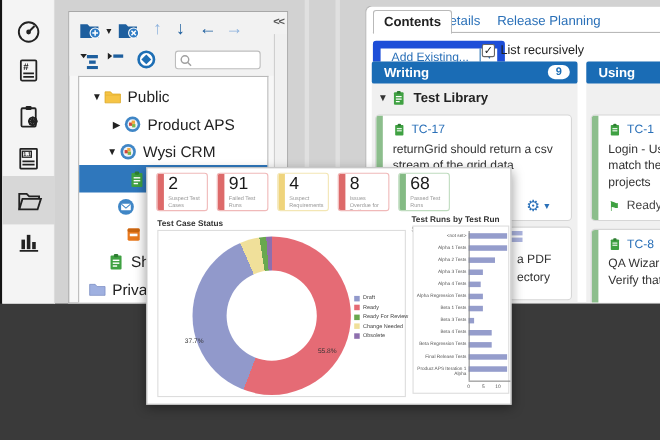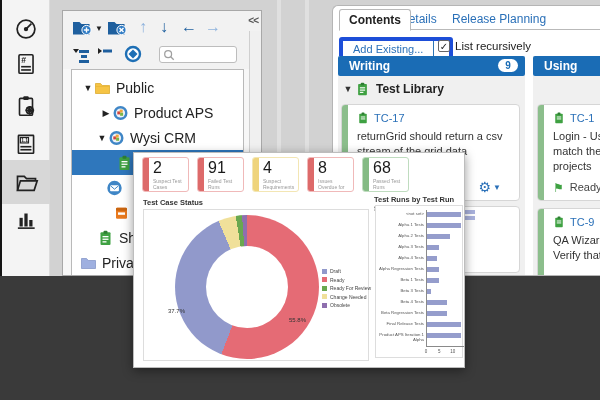--- a/index.html
+++ b/index.html
@@ -30,21 +30,21 @@
   .tree-row { position:absolute; left:0; width:100%; height:25px; display:flex; align-items:center; font-size:14px; color:#222; white-space:nowrap; }
   .tree-row.selected { background:#2f77bc; color:#fff; }
   .caret { font-size:9px; color:#222; width:12px; text-align:center; flex:0 0 12px; }
   .tree-ico { width:17px; height:16px; margin-right:5px; flex:0 0 17px; }
 
   
   .right-panel { position:absolute; left:332px; top:5px; width:268px; height:271px; background:#fff; border:1px solid #b5b5b5; border-right:none; border-radius:6px 0 0 0; overflow:hidden; }
   .tabs { position:absolute; left:6px; top:3px; right:0; height:21px; border-bottom:1px solid #b9b9b9; }
   .tab { position:absolute; top:0; height:21px; line-height:21px; font-size:12px; padding:0 9px; color:#2a70b8; cursor:pointer; }
   .tab.active { background:#fff; border:1px solid #b9b9b9; border-bottom:1px solid #fff; border-radius:3px 3px 0 0; color:#222; font-weight:bold; height:22px; }
-  .add-existing { position:absolute; left:6px; top:31px; height:32px; display:flex; border:4px solid #1d4ed8; border-radius:3px; background:#fff; cursor:pointer; }
+  .add-existing { position:absolute; left:6px; top:31px; height:32px; display:flex; border:7px solid #1d4ed8; border-radius:3px; background:#fff; cursor:pointer; }
   .add-existing .main { font-size:11px; color:#2a70b8; padding:0 10px; line-height:16px; }
   .add-existing .caret-seg { border-left:1px solid #2e75b6; width:16px; text-align:center; color:#2a70b8; font-size:8px; line-height:16px; }
   .chk { position:absolute; left:105px; top:34px; width:12px; height:12px; border:1px solid #666; border-radius:2px; background:#fff; font-size:10px; line-height:11px; text-align:center; color:#222; cursor:pointer; }
   .chk-label { position:absolute; left:122px; top:34px; font-size:11.5px; color:#222; }
 
   .col-bg { position:absolute; top:50px; height:221px; background:#f0f0f0; }
   .col-header { position:absolute; top:50px; height:20px; background:#1a6cb5; border-radius:2px; color:#fff; font-size:12px; font-weight:bold; line-height:20px; padding-left:11px; }
   .badge { position:absolute; right:7px; top:3px; background:#fff; color:#1a6cb5; border-radius:8px; font-size:10px; font-weight:bold; line-height:13px; min-width:20px; text-align:center; }
   .section-row { position:absolute; left:9px; top:76px; display:flex; align-items:center; font-size:12px; font-weight:bold; color:#222; }
   .section-row .caret { color:#333; }
@@ -351,20 +351,24 @@
           <span class="dcaret">▼</span>
       </div>
     </div>
 
     <div class="card" style="left:8px;top:200px;width:179px;height:67px">
       <div class="green-bar"></div>
       <div class="frag-bars">
         <div style="left:120px;top:3px"></div>
           <div style="left:120px;top:9px"></div>
       </div>
+      <div style="position:absolute;left:128px;top:22px;font-size:11px;color:#333;line-height:1.45">
+        <div>a PDF</div>
+        <div>ectory</div>
+      </div>
     </div>
 
     <div class="card" style="left:204px;top:98px;width:182px;height:97px">
       <div class="green-bar"></div>
       <div class="cid">
         <svg width="12" height="12" viewBox="0 0 16 16">
             <rect x="3" y="2.2" width="10" height="12.8" rx="1" fill="#3fa142"></rect>
             <rect x="6" y="0.8" width="4" height="3" rx="1" fill="#2e7d32"></rect>
             <rect x="5" y="6" width="6" height="1.3" fill="#fff"></rect>
             <rect x="5" y="8.6" width="6" height="1.3" fill="#fff"></rect>
@@ -385,21 +389,21 @@
 
     <div class="card" style="left:204px;top:202px;width:182px;height:80px">
       <div class="green-bar"></div>
       <div class="cid">
         <svg width="12" height="12" viewBox="0 0 16 16">
             <rect x="3" y="2.2" width="10" height="12.8" rx="1" fill="#3fa142"></rect>
             <rect x="6" y="0.8" width="4" height="3" rx="1" fill="#2e7d32"></rect>
             <rect x="5" y="6" width="6" height="1.3" fill="#fff"></rect>
             <rect x="5" y="8.6" width="6" height="1.3" fill="#fff"></rect>
           </svg>
-        <span>TC-9</span>
+        <span>TC-8</span>
       </div>
       <div class="body">
         <div>QA Wizard F</div>
         <div>Verify that th</div>
       </div>
     </div>
   </div>
 
   <div class="overlay">
 

